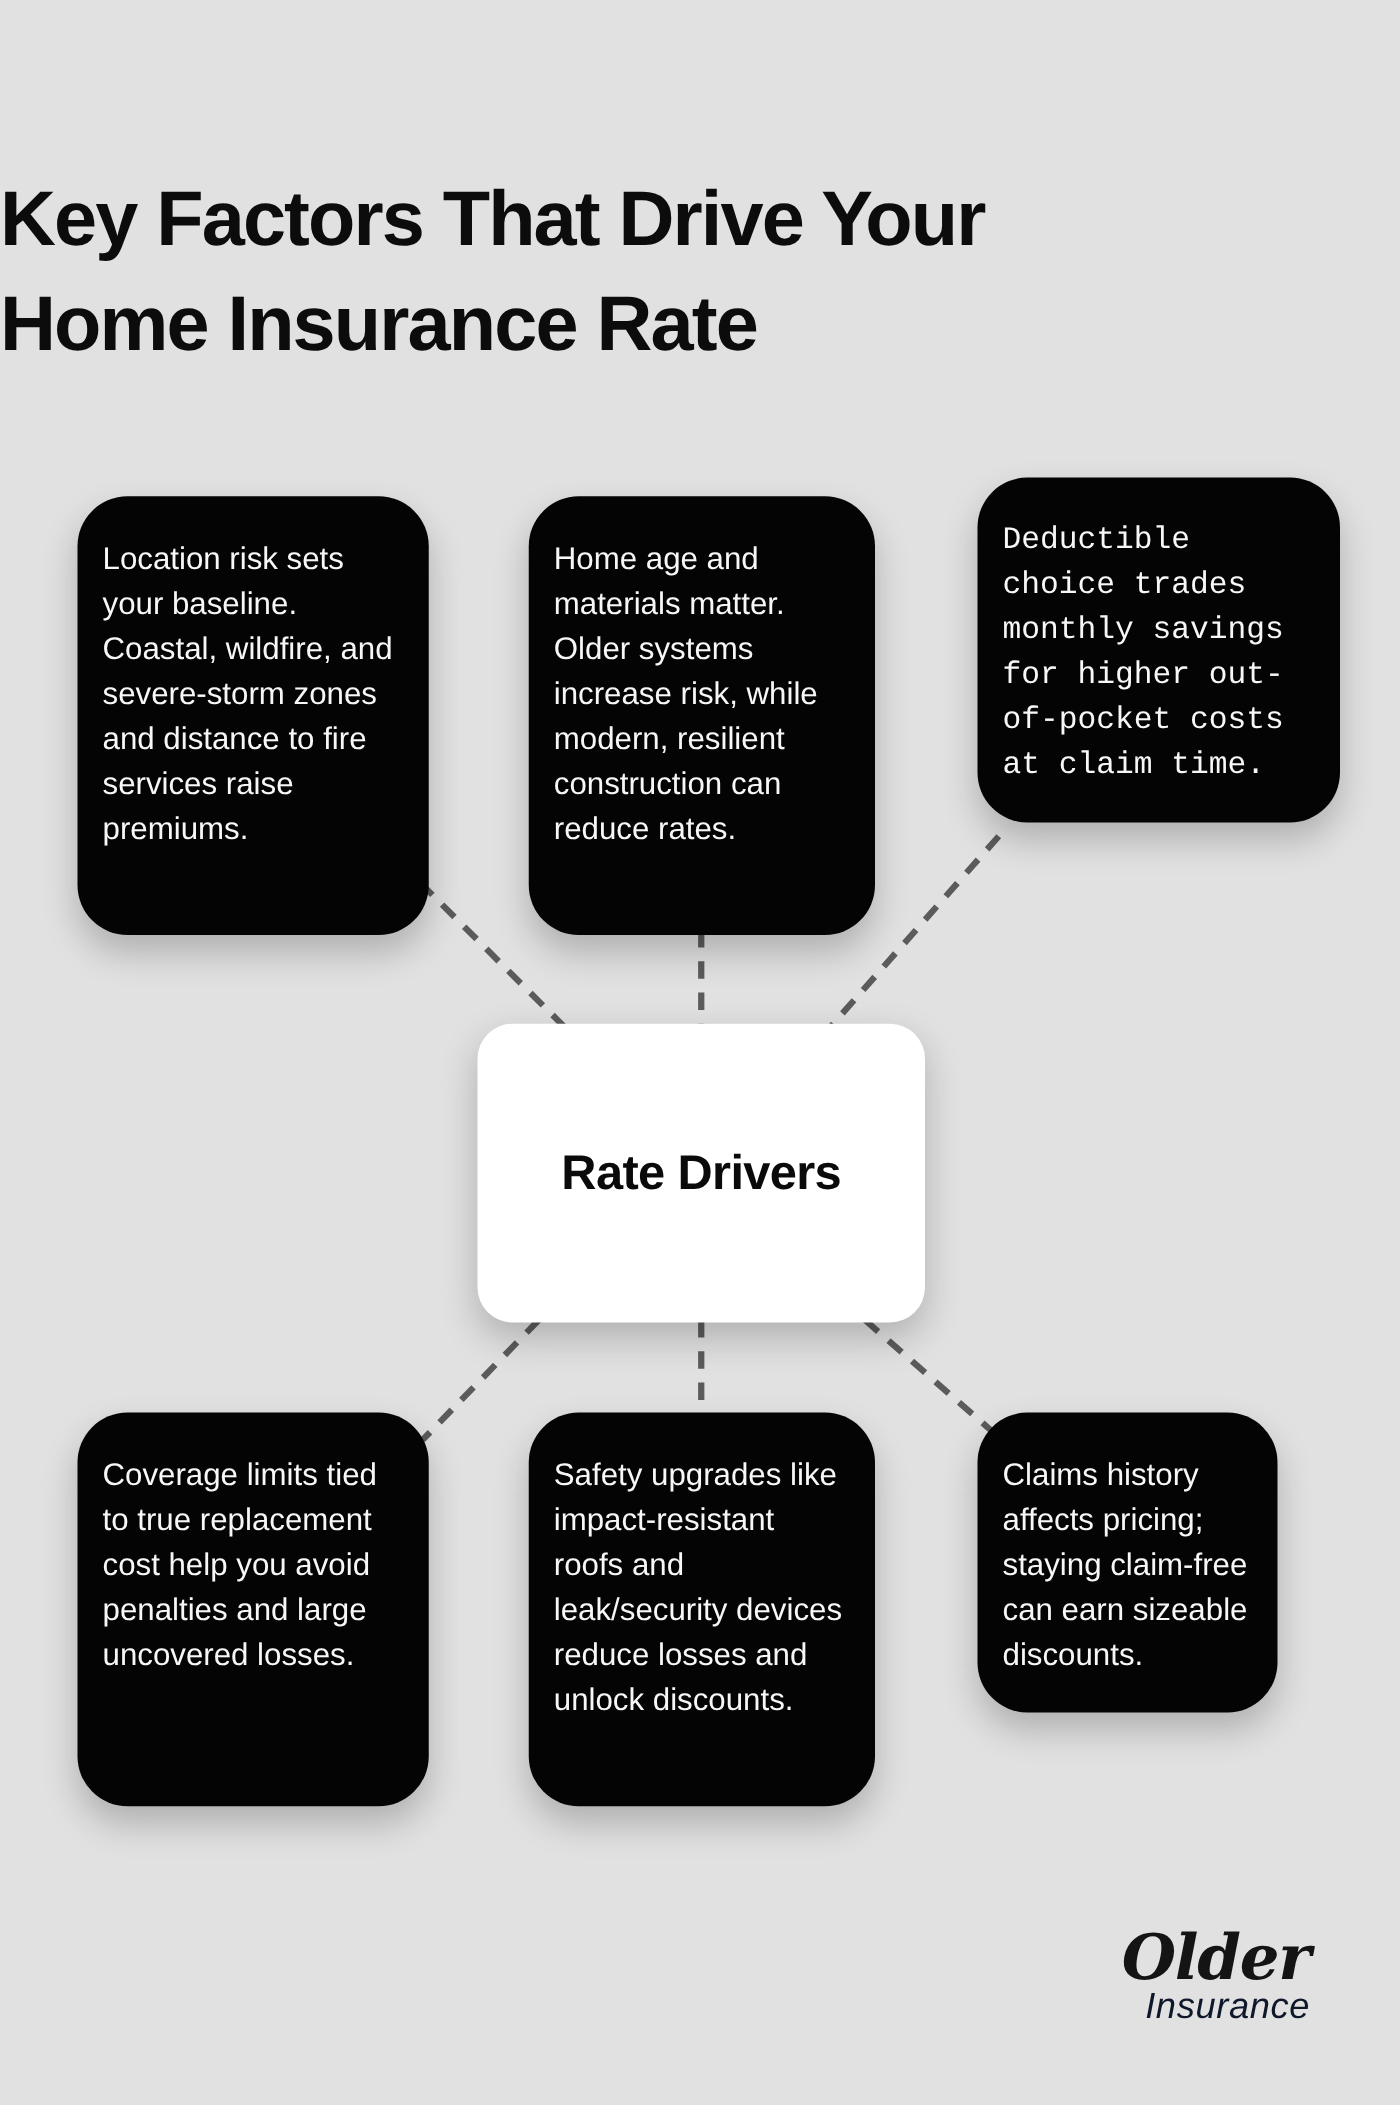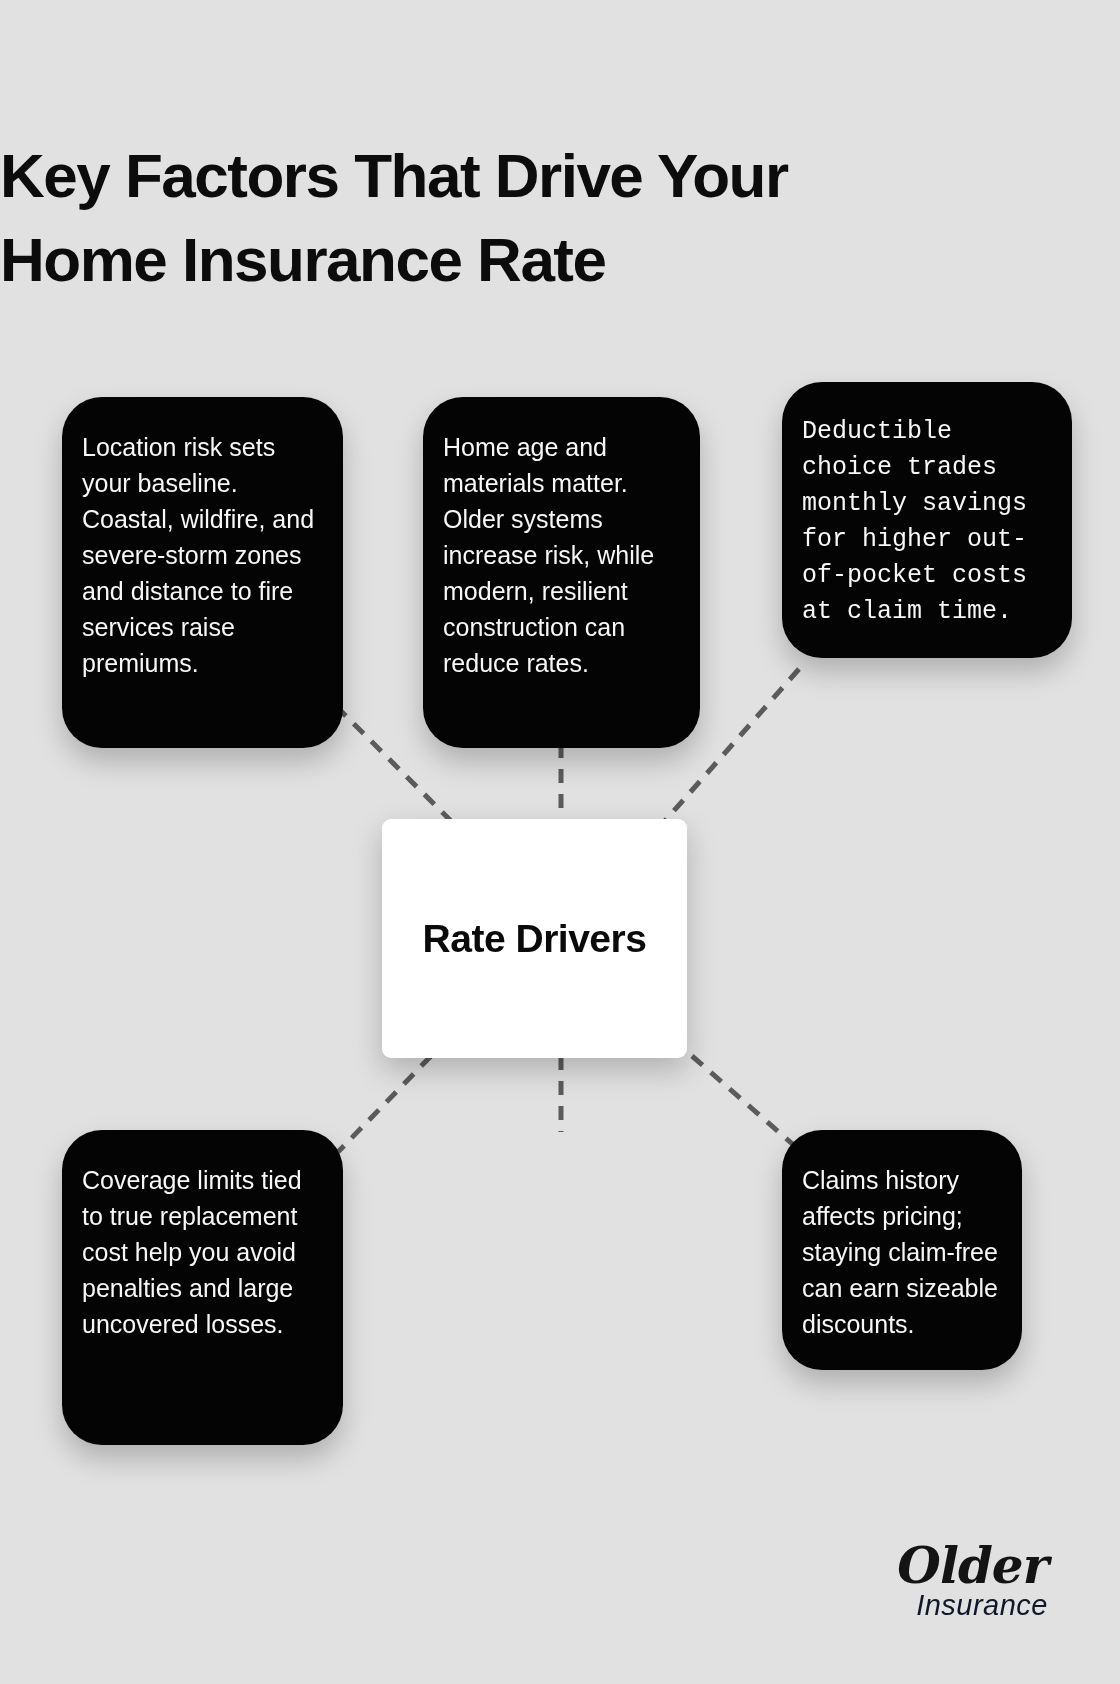--- a/index.html
+++ b/index.html
@@ -55,24 +55,24 @@
   #f1 { left: 62px;  top: 397px;  width: 281px; min-height: 351px; }
   #f2 { left: 423px; top: 397px;  width: 277px; min-height: 351px; }
   #f3 { left: 782px; top: 382px;  width: 290px; min-height: 275px; font-family: Liberation Mono, monospace; }
   #f4 { left: 62px;  top: 1130px; width: 281px; min-height: 315px; }
   #f5 { left: 423px; top: 1130px; width: 277px; min-height: 315px; }
   #f6 { left: 782px; top: 1130px; width: 240px; min-height: 237px; }
   .center-node {
     position: absolute;
     left: 382px;
     top: 819px;
-    width: 305px;
+    width: 358px;
     height: 239px;
     background: #ffffff;
-    border-radius: 9px;
+    border-radius: 28px;
     box-shadow: 0 12px 30px rgba(0,0,0,0.22);
     display: flex;
     align-items: center;
     justify-content: center;
     font-weight: 700;
     font-size: 39px;
     letter-spacing: -0.5px;
     color: #0a0a0a;
   }
   .logo {
@@ -128,20 +128,23 @@
   </div>
 
   <div class="factor" id="f3">
     <p>Deductible choice trades monthly savings for higher out-of-pocket costs at claim time.</p>
   </div>
 
   <div class="factor" id="f4">
     <p>Coverage limits tied to true replacement cost help you avoid penalties and large uncovered losses.</p>
   </div>
 
+  <div class="factor" id="f5">
+    <p>Safety upgrades like impact-resistant roofs and leak/security devices reduce losses and unlock discounts.</p>
+  </div>
 
   <div class="factor" id="f6">
     <p>Claims history affects pricing; staying claim-free can earn sizeable discounts.</p>
   </div>
 
   <div class="center-node">
     <span>Rate Drivers</span>
   </div>
 
   <div class="logo">

